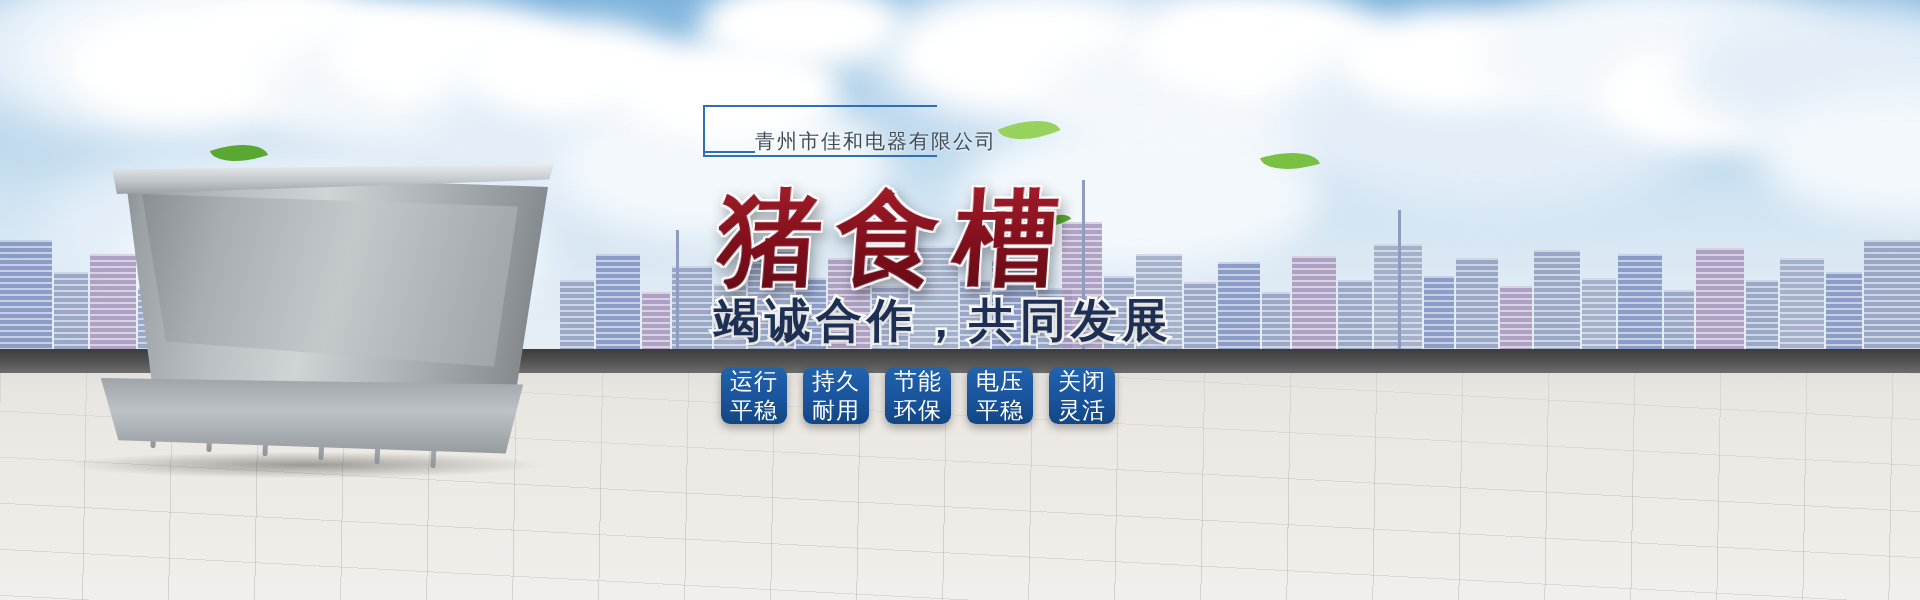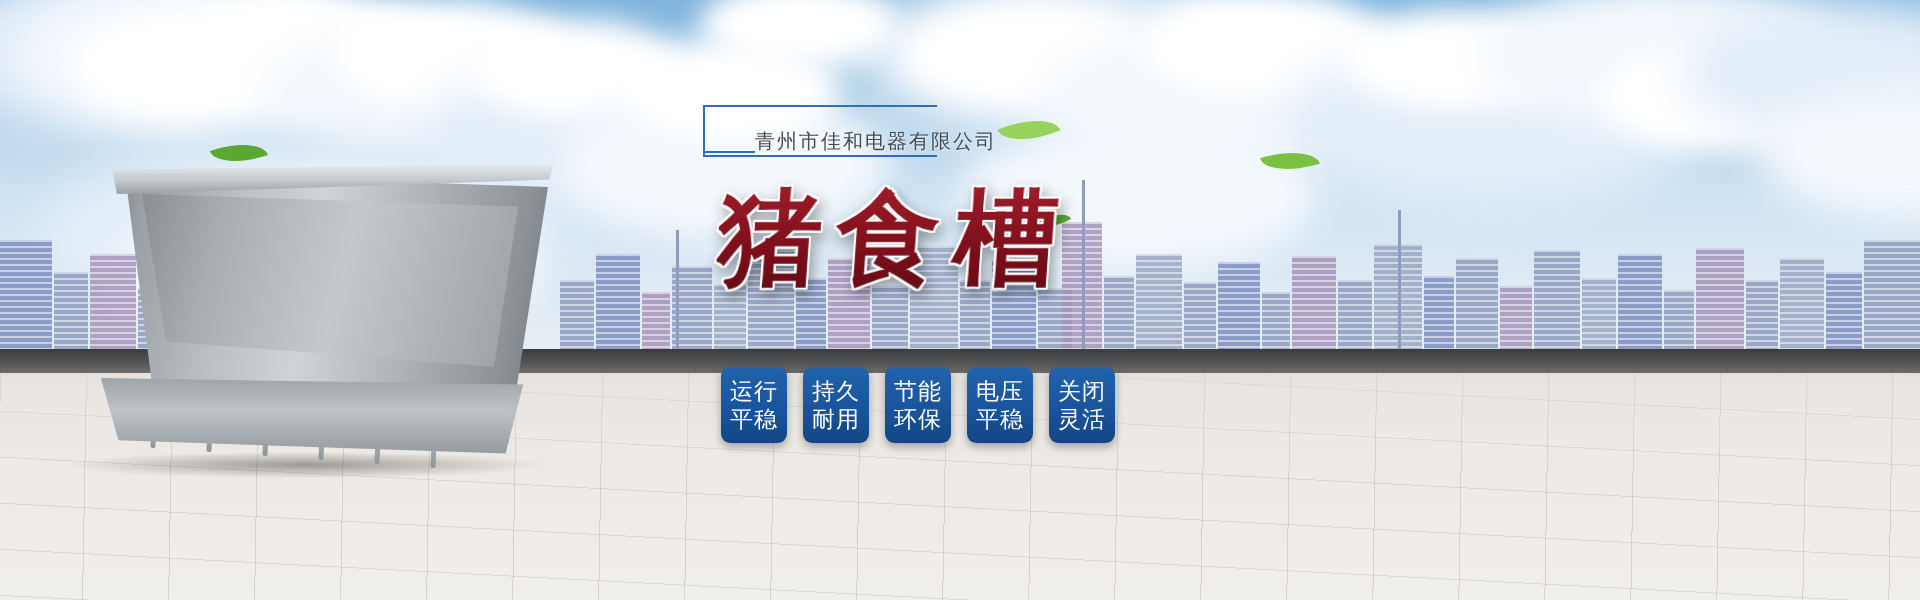--- a/index.html
+++ b/index.html
@@ -134,21 +134,21 @@
   }
 
   
   .leaf{position:absolute;background:#79c043;border-radius:0 100% 0 100%;}
   .leaf.dk{background:#5aa832;}
   .leaf.lt{background:#97d35c;}
 
   
   .badges{position:absolute;left:721px;top:367px;display:flex;gap:16px;}
   .badge{
-    width:66px;height:76px;border-radius:9px;
+    width:66px;height:57px;border-radius:9px;
     background:linear-gradient(180deg,#2163ac 0%,#19549c 55%,#134683 100%);
     box-shadow:0 4px 9px rgba(0,0,0,.30);
     display:flex;flex-direction:column;align-items:center;justify-content:center;
     color:#ffffff;font-size:23px;font-weight:500;line-height:1.22;letter-spacing:1px;
   }
 </style>
 </head>
 <body>
 
 <div class="banner">
@@ -250,20 +250,21 @@
   <div class="frame-line"></div>
   <div class="company">青州市佳和电器有限公司</div>
 
   <div class="leaf dk" style="left:212px;top:142px;width:54px;height:22px;transform:rotate(-18deg);"></div>
   <div class="leaf lt" style="left:1000px;top:118px;width:58px;height:24px;transform:rotate(-22deg);"></div>
   <div class="leaf" style="left:1262px;top:150px;width:56px;height:22px;transform:rotate(-16deg);"></div>
   <div class="leaf dk" style="left:1040px;top:214px;width:30px;height:13px;transform:rotate(-30deg);"></div>
 
   <div class="title">猪食槽</div>
 
+  <div class="subtitle">竭诚合作，共同发展</div>
 
   <div class="badges">
     <div class="badge">
       <span>运行</span>
       <span>平稳</span>
     </div>
     <div class="badge">
       <span>持久</span>
       <span>耐用</span>
     </div>

